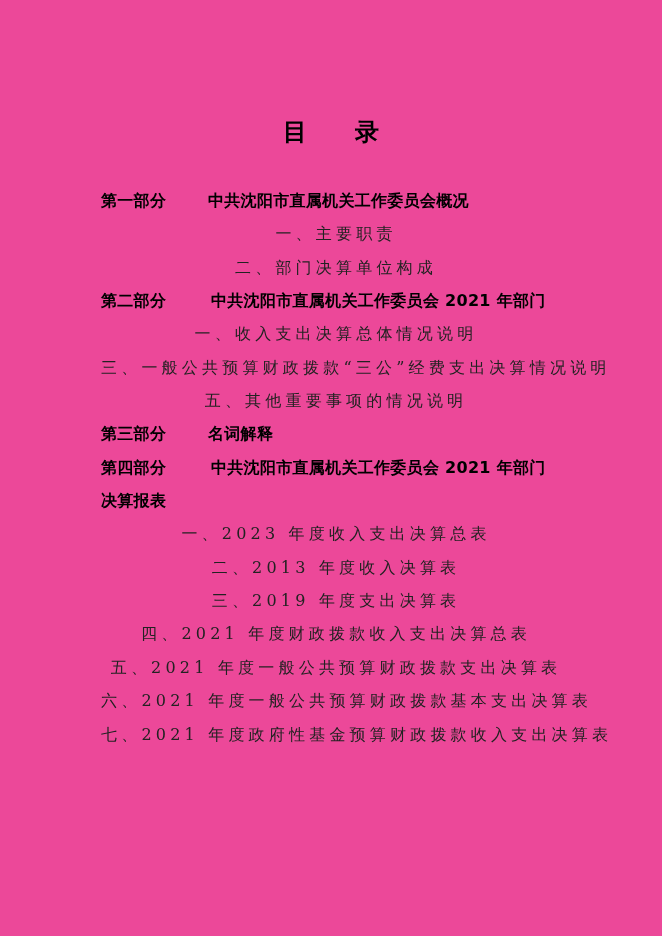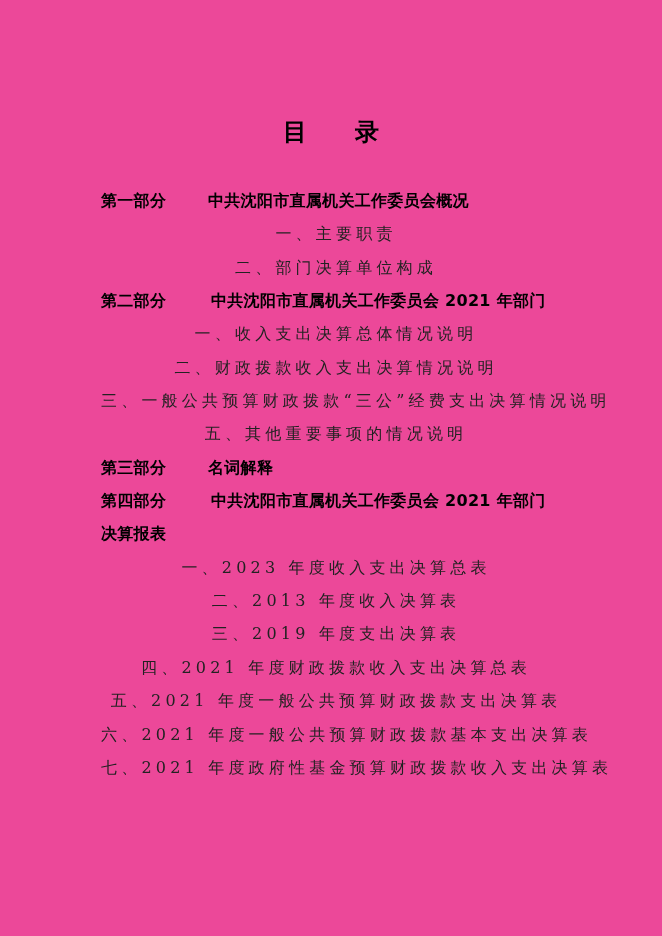--- a/index.html
+++ b/index.html
@@ -33,21 +33,20 @@
     <div class="line part">
       <span class="label">第一部分</span><span>中共沈阳市直属机关工作委员会概况</span>
     </div>
     <div class="line item">一、主要职责</div>
     <div class="line item">二、部门决算单位构成</div>
 
     <div class="line part p2">
       <span class="label">第二部分</span><span>中共沈阳市直属机关工作委员会 2021 年部门</span>
     </div>
     <div class="line item">一、收入支出决算总体情况说明</div>
-    <div class="line item">二、财政拨款收入支出决算情况说明</div>
     <div class="line item">三、一般公共预算财政拨款“三公”经费支出决算情况说明</div>
     <div class="line item">五、其他重要事项的情况说明</div>
 
     <div class="line part">
       <span class="label">第三部分</span><span>名词解释</span>
     </div>
 
     <div class="line part p4">
       <span class="label">第四部分</span><span>中共沈阳市直属机关工作委员会 2021 年部门</span>
     </div>

